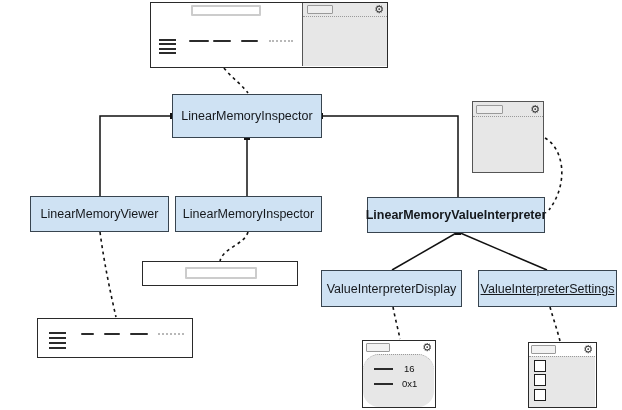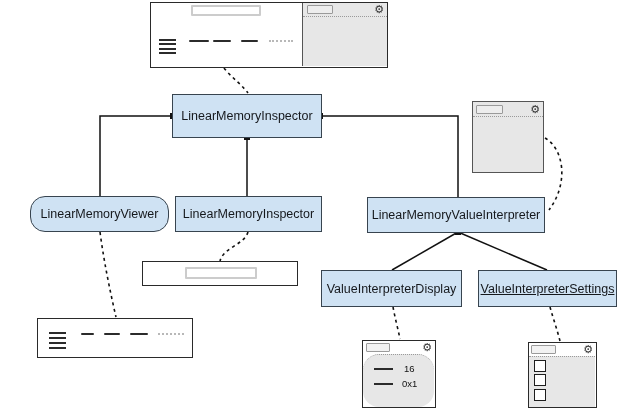--- a/index.html
+++ b/index.html
@@ -95,29 +95,29 @@
 <div class="frame frame-gray" style="left:472px;top:101px;width:72px;height:72px;border-color:#555;">
   <div class="mini-input on-gray" style="left:3px;top:3px;width:27px;height:9px;"></div>
   <div class="gear" style="right:3px;top:2px;">⚙</div>
   <div class="dotted-sep" style="top:14px;"></div>
 </div>
 
 <div class="node" style="left:172px;top:94px;width:150px;height:44px;">
   <span>LinearMemoryInspector</span>
 </div>
 
-<div class="node" style="left:30px;top:196px;width:139px;height:36px;border-radius:15px;">
+<div class="node" style="left:30px;top:196px;width:139px;height:36px;">
   <span>LinearMemoryViewer</span>
 </div>
 
 <div class="node" style="left:175px;top:196px;width:147px;height:36px;">
   <span>LinearMemoryInspector</span>
 </div>
 
-<div class="node" style="left:367px;top:197px;width:178px;height:36px;">
+<div class="node" style="left:367px;top:197px;width:178px;height:36px;font-weight:bold;">
   <span>LinearMemoryValueInterpreter</span>
 </div>
 
 <div class="node" style="left:321px;top:270px;width:141px;height:37px;">
   <span>ValueInterpreterDisplay</span>
 </div>
 
 <div class="node" style="left:478px;top:270px;width:139px;height:37px;text-decoration:underline;">
   <span>ValueInterpreterSettings</span>
 </div>

